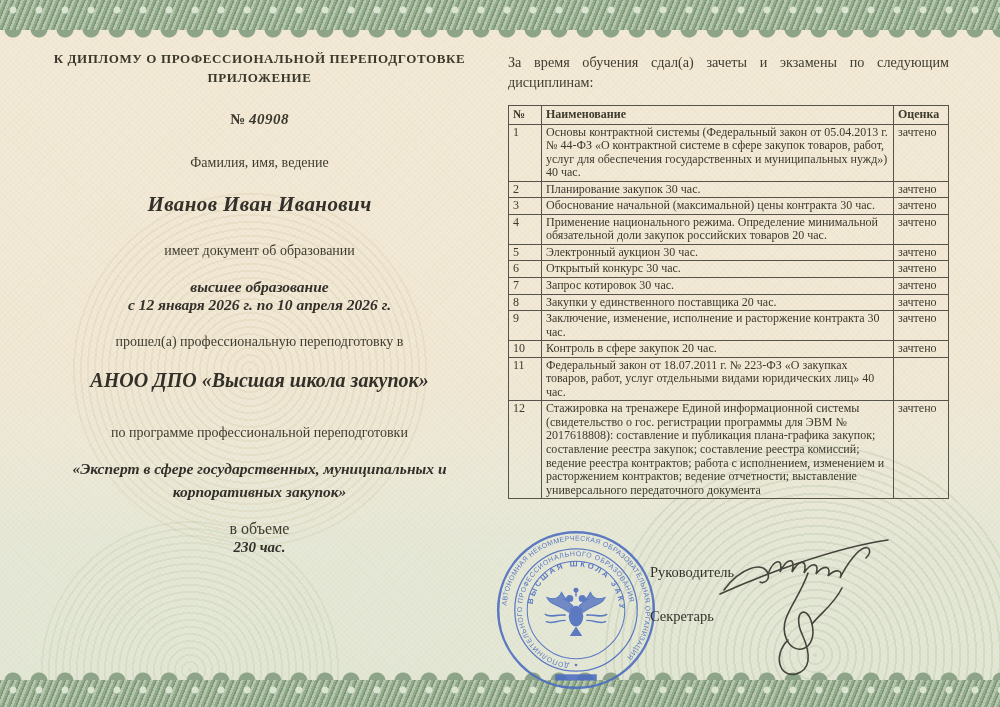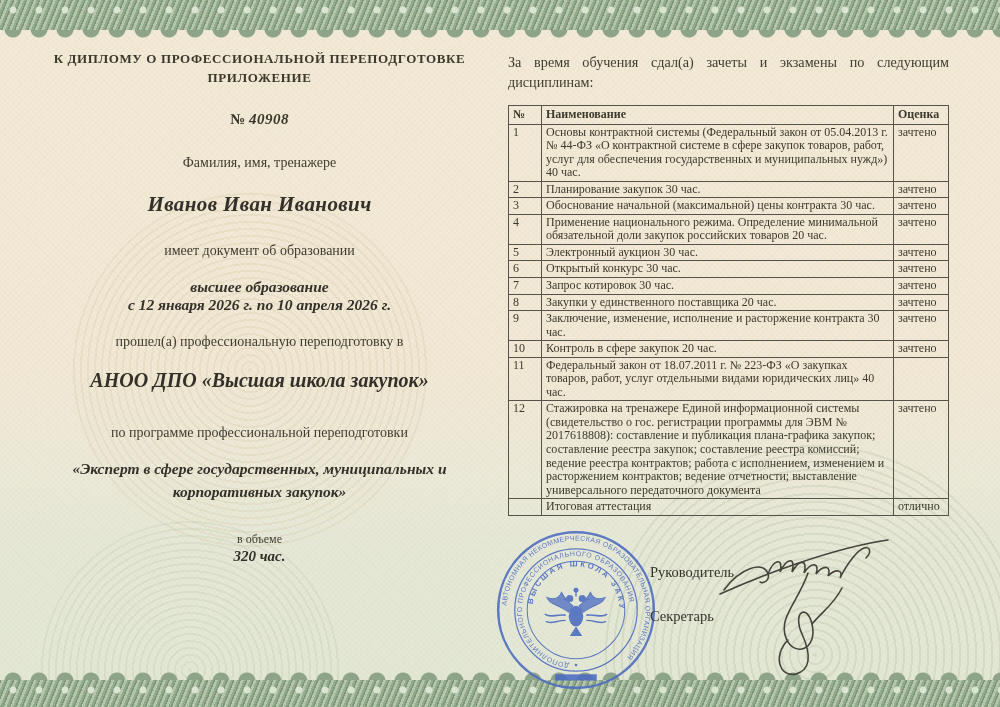--- a/index.html
+++ b/index.html
@@ -45,21 +45,21 @@
   .bi{font-weight:bold;font-style:italic;color:#33302a;}
   .fio-label{margin-top:27px;}
   .fio{margin-top:21px;font-size:21px;letter-spacing:.4px;}
   .has-doc{margin-top:26px;}
   .education{margin-top:19px;font-size:15.5px;}
   .period{font-size:15.5px;}
   .passed{margin-top:20px;}
   .org{margin-top:19px;font-size:20px;}
   .program-label{margin-top:33px;}
   .program{margin-top:16px;font-size:15.5px;line-height:1.5;}
-  .volume-label{margin-top:29px;font-size:12px;font-family:Liberation Serif, serif;}
+  .volume-label{margin-top:17px;font-size:16px;font-family:Liberation Serif, serif;}
   .volume{margin-top:1px;font-size:15px;}
 
   
   .intro{position:absolute;left:508px;top:53px;width:441px;font-size:14.2px;line-height:1.38;
     text-align:justify;color:#3f3c30;}
   table.grades{position:absolute;left:508px;top:105px;width:441px;border-collapse:collapse;
     font-size:12px;line-height:1.13;color:#3c392d;}
   table.grades th,table.grades td{border:1px solid #56544a;padding:1px 4px;vertical-align:top;text-align:left;}
   table.grades{border:1.5px solid #45433a;}
   table.grades th{font-weight:bold;padding:2px 4px;}
@@ -88,31 +88,31 @@
 
   <div class="left-col">
     <div class="doc-title">
       <div>К ДИПЛОМУ О ПРОФЕССИОНАЛЬНОЙ ПЕРЕПОДГОТОВКЕ</div>
       <div>ПРИЛОЖЕНИЕ</div>
     </div>
     <div class="doc-number">
       <span class="num-label">№</span>
       <span class="num-value">40908</span>
     </div>
-    <div class="plain fio-label">Фамилия, имя, тренажере</div>
+    <div class="plain fio-label">Фамилия, имя, ведение</div>
     <div class="bi fio">Иванов Иван Иванович</div>
     <div class="plain has-doc">имеет документ об образовании</div>
     <div class="bi education">высшее образование</div>
     <div class="bi period">с 12 января 2026 г. по 10 апреля 2026 г.</div>
     <div class="plain passed">прошел(а) профессиональную переподготовку в</div>
     <div class="bi org">АНОО ДПО «Высшая школа закупок»</div>
     <div class="plain program-label">по программе профессиональной переподготовки</div>
     <div class="bi program">«Эксперт в сфере государственных, муниципальных и корпоративных закупок»</div>
     <div class="plain volume-label">в объеме</div>
-    <div class="bi volume">320 час.</div>
+    <div class="bi volume">230 час.</div>
   </div>
 
   <div class="intro">За время обучения сдал(а) зачеты и экзамены по следующим дисциплинам:</div>
 
   <table class="grades">
     <thead>
       <tr>
         <th class="c-num">№</th>
         <th>Наименование</th>
         <th class="c-grade">Оценка</th>
@@ -184,25 +184,20 @@
       <td>Федеральный закон от 18.07.2011 г. № 223-ФЗ «О закупках товаров, работ, услуг отдельными видами юридических лиц» 40 час.</td>
       <td class="c-grade"></td>
     </tr>
 
     <tr>
       <td class="c-num">12</td>
       <td>Стажировка на тренажере Единой информационной системы (свидетельство о гос. регистрации программы для ЭВМ № 2017618808): составление и публикация плана-графика закупок; составление реестра закупок; составление реестра комиссий; ведение реестра контрактов; работа с исполнением, изменением и расторжением контрактов; ведение отчетности; выставление универсального передаточного документа</td>
       <td class="c-grade">зачтено</td>
     </tr>
 
-    <tr>
-      <td class="c-num"></td>
-      <td>Итоговая аттестация</td>
-      <td class="c-grade">отлично</td>
-    </tr>
   </tbody>
   </table>
 
   <svg class="seal" viewBox="0 0 160 160">
     <defs>
       <path id="ring-outer" d="M80,80 m-67,0 a67,67 0 1,1 134,0 a67,67 0 1,1 -134,0"></path>
       <path id="ring-mid" d="M80,80 m0,52 a52,52 0 1,1 0.01,0"></path>
       <path id="arc-top" d="M38,80 A42,42 0 1,1 122,80"></path>
     </defs>
     <circle cx="80" cy="80" r="75" fill="none" stroke="#4a6bc0" stroke-width="2.4"></circle>

